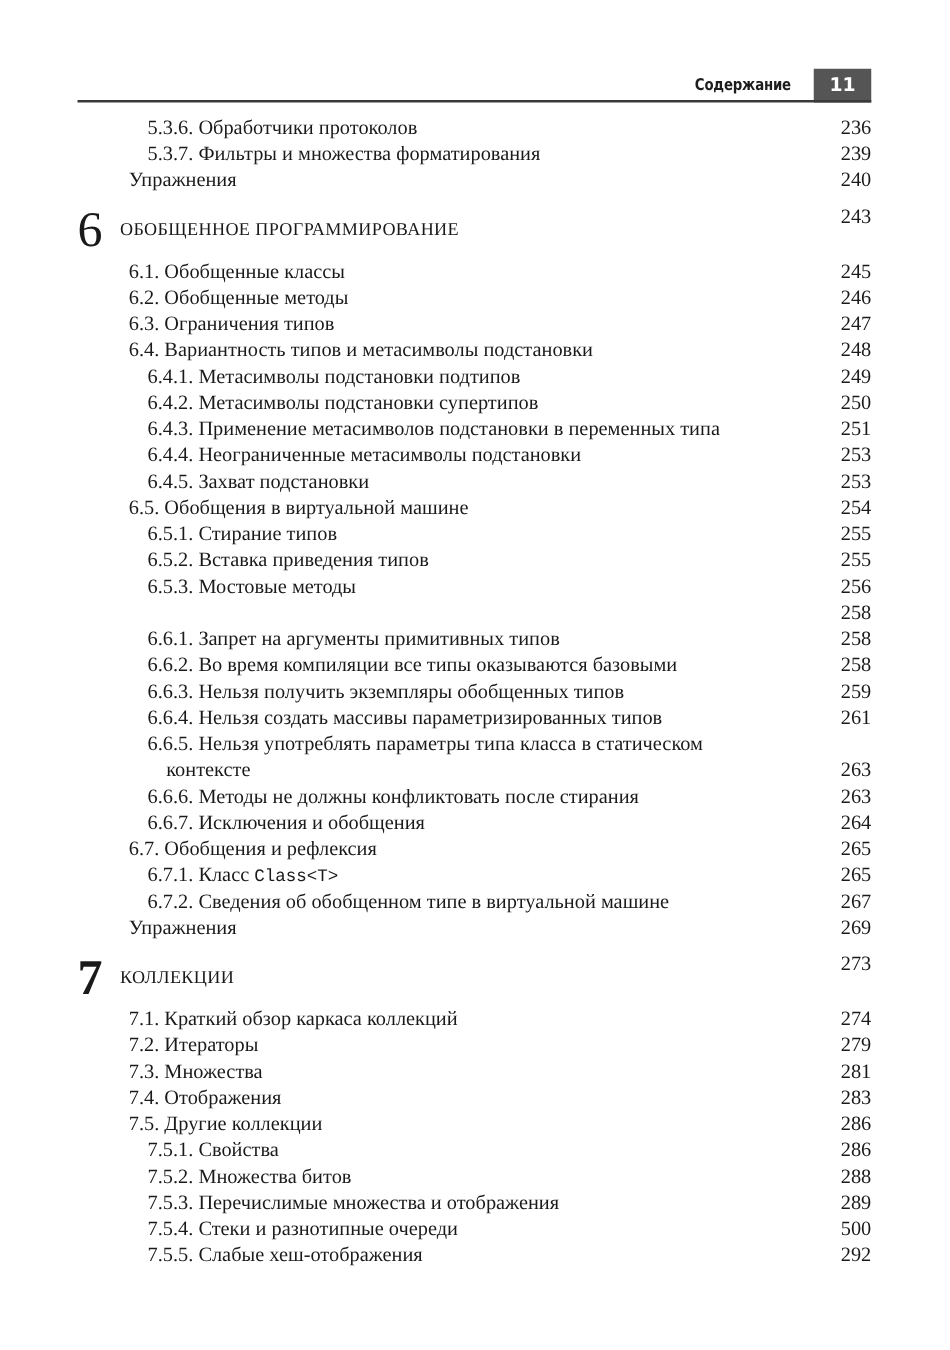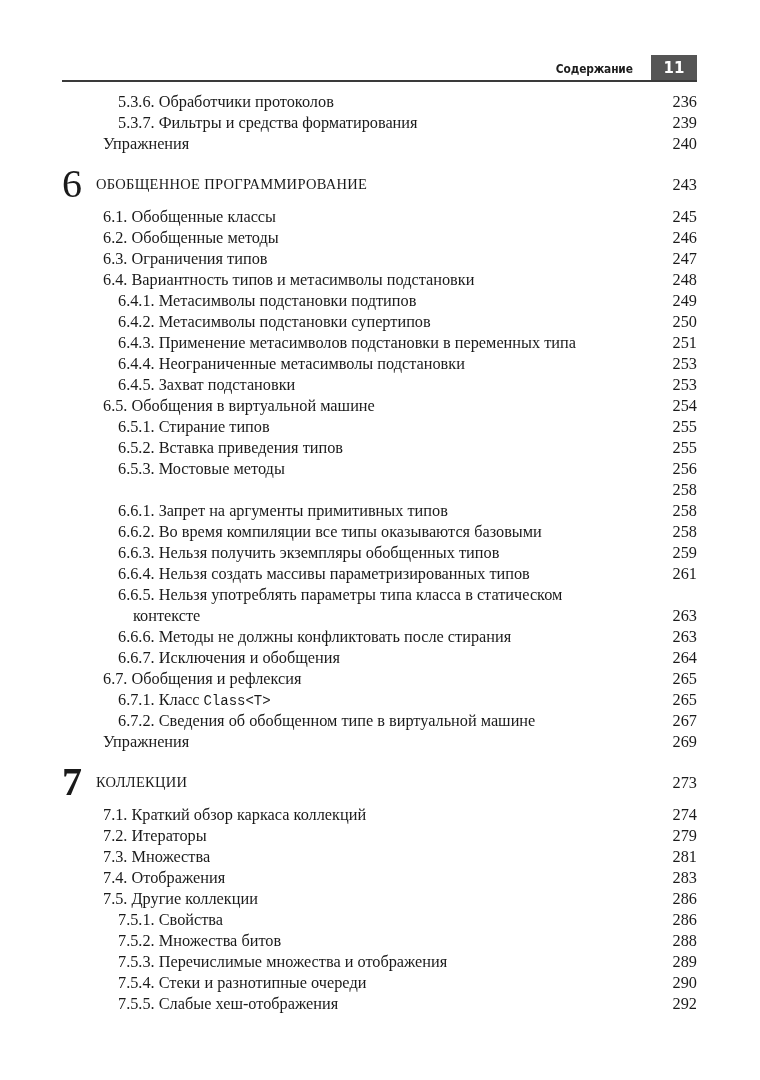--- a/index.html
+++ b/index.html
@@ -18,41 +18,41 @@
     .row .num { position: absolute; right: 0; top: 0; }
     .row .label { position: absolute; top: 0; white-space: nowrap; }
     .lvl1 .label { left: 41px; }
     .lvl2 .label { left: 56px; }
     .lvl2.cont .label { left: 71px; }
     .chapter { position: relative; height: 44px; }
     .chapter .chnum { position: absolute; left: 0; top: 0; font-size: 40px; line-height: 44px; }
     .chapter.bold .chnum { font-weight: bold; }
     .chapter .chtitle { position: absolute; left: 34px; top: 12px; font-size: 14.5px; line-height: 21px;
                         letter-spacing: 0.3px; text-transform: uppercase; font-variant: small-caps; }
-    .chapter .num { position: absolute; right: 0; top: 12px; font-size: 16.3px; line-height: 21px; }
+    .chapter .num { position: absolute; right: 0; top: 0; font-size: 16.3px; line-height: 21px; }
     .gap { height: 8px; }
     .mono { font-family: Liberation Mono, monospace; font-size: 14px; }
   </style>
 </head>
 <body>
 
 <div class="header">
   <span class="header-title">Содержание</span>
   <div class="page-box">11</div>
   <div class="header-rule"></div>
 </div>
 
 <div class="toc">
   <div id="pre">
       <div class="row lvl2">
         <span class="label"><span>5.3.6. Обработчики протоколов</span></span>
         <span class="num">236</span>
       </div>
       <div class="row lvl2">
-        <span class="label"><span>5.3.7. Фильтры и средства форматирования</span></span>
+        <span class="label"><span>5.3.7. Фильтры и множества форматирования</span></span>
         <span class="num">239</span>
       </div>
       <div class="row lvl1">
         <span class="label"><span>Упражнения</span></span>
         <span class="num">240</span>
       </div>
     </div>
   <div class="gap"></div>
   <div class="chapter">
     <span class="chnum">6</span>
@@ -197,20 +197,20 @@
       <div class="row lvl2">
         <span class="label"><span>7.5.2. Множества битов</span></span>
         <span class="num">288</span>
       </div>
       <div class="row lvl2">
         <span class="label"><span>7.5.3. Перечислимые множества и отображения</span></span>
         <span class="num">289</span>
       </div>
       <div class="row lvl2">
         <span class="label"><span>7.5.4. Стеки и разнотипные очереди</span></span>
-        <span class="num">290</span>
+        <span class="num">500</span>
       </div>
       <div class="row lvl2">
         <span class="label"><span>7.5.5. Слабые хеш-отображения</span></span>
         <span class="num">292</span>
       </div>
     </div>
 </div>
 
 </body></html>

